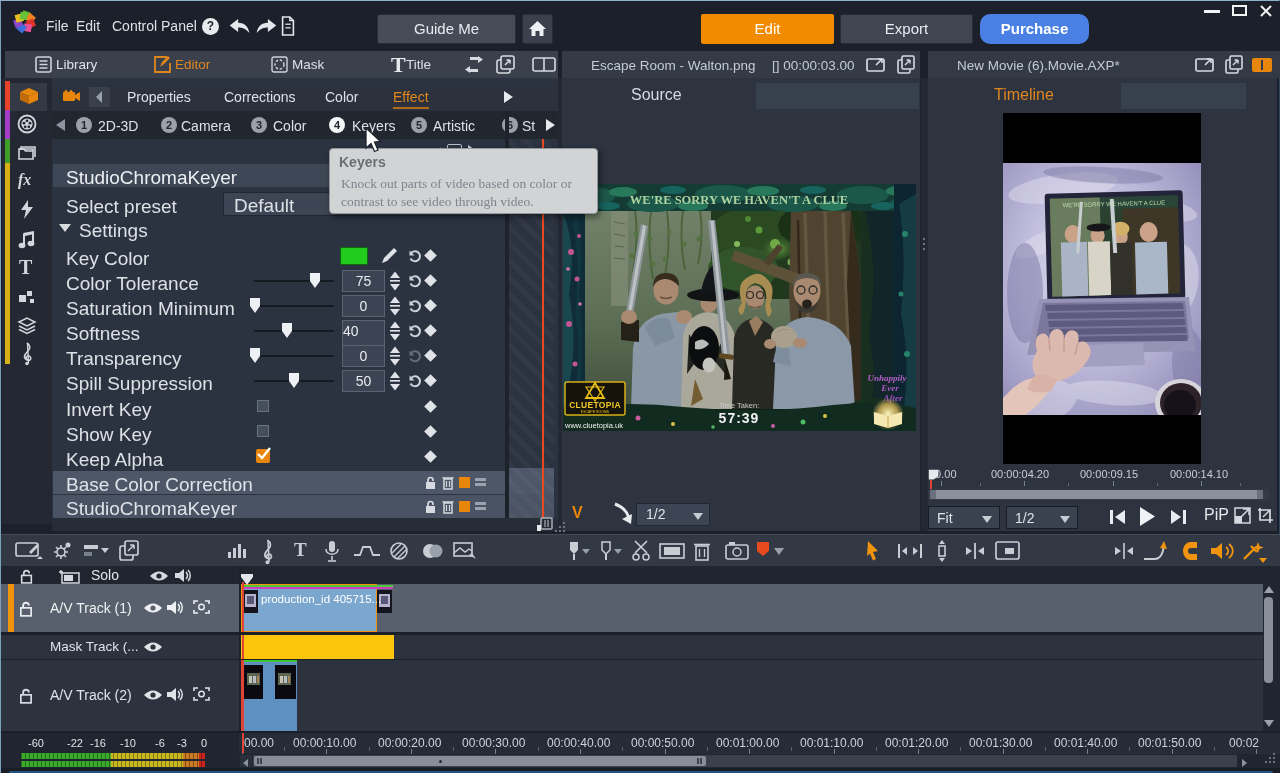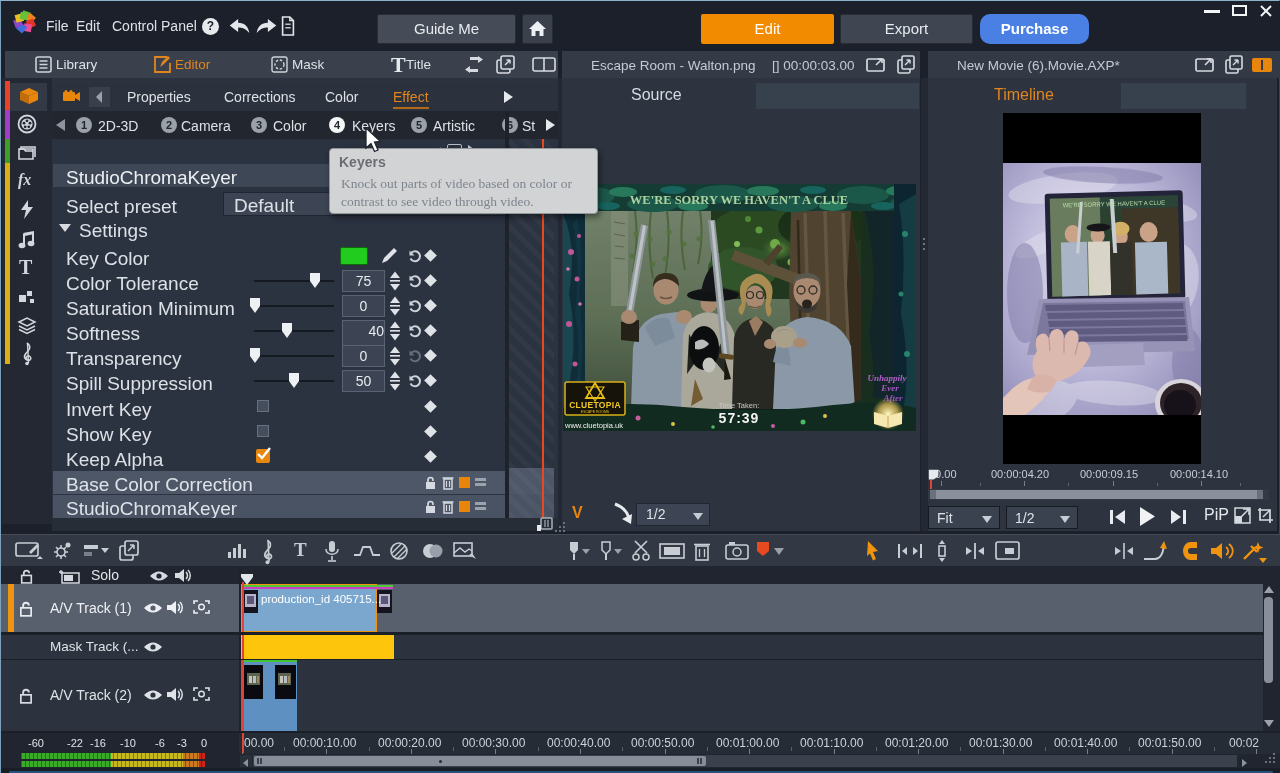--- a/index.html
+++ b/index.html
@@ -302,21 +302,21 @@
         <path d="M 12.5 1.5 L 12.5 6.5 L 7.5 6.5 Z" fill="#cdd2d9"></path>
       </g>
     </svg>
 <div class="abs" style="left:425px;top:300px;width:9px;height:9px;background:#dfe3e8;transform:rotate(45deg);"></div>
 
 <div class="abs txt" style="left:65px;top:322px;">Softness</div>
 <div class="abs" style="left:253px;top:329px;width:80px;height:2px;background:#141922;"></div>
 <svg class="abs" style="left:280px;top:321px;" width="12" height="17" viewBox="0 0 12 17">
       <path d="M1 1 L11 1 L11 9 L6 16 L1 9 Z" fill="#eef1f4"></path>
     </svg>
-<div class="abs" style="left:341px;top:319px;width:43px;height:36px;background:#3c4454;border:1px solid #5a6374;color:#e8ebef;font-size:14px;text-align:right;line-height:20px;">40</div>
+<div class="abs" style="left:341px;top:319px;width:43px;height:36px;background:#3c4454;border:1px solid #5a6374;color:#e8ebef;font-size:14px;text-align:left;line-height:20px;">40</div>
 <svg class="abs" style="left:387px;top:318px;" width="14" height="24" viewBox="0 0 14 24">
       <path d="M2 9 L7 2.5 L12 9 Z" fill="#dfe3e8"></path>
       <rect x="2" y="11" width="10" height="1.6" fill="#dfe3e8"></rect>
       <path d="M2 15 L7 21.5 L12 15 Z" fill="#dfe3e8"></path>
     </svg>
 <svg class="abs" style="left:407px;top:323px;" width="14" height="14" viewBox="0 0 14 14">
       <g transform="translate(14,0) scale(-1,1)">
         <path d="M 11.5 5 A 5 5 0 1 0 11.5 9.5" fill="none" stroke="#cdd2d9" stroke-width="2"></path>
         <path d="M 12.5 1.5 L 12.5 6.5 L 7.5 6.5 Z" fill="#cdd2d9"></path>
       </g>

